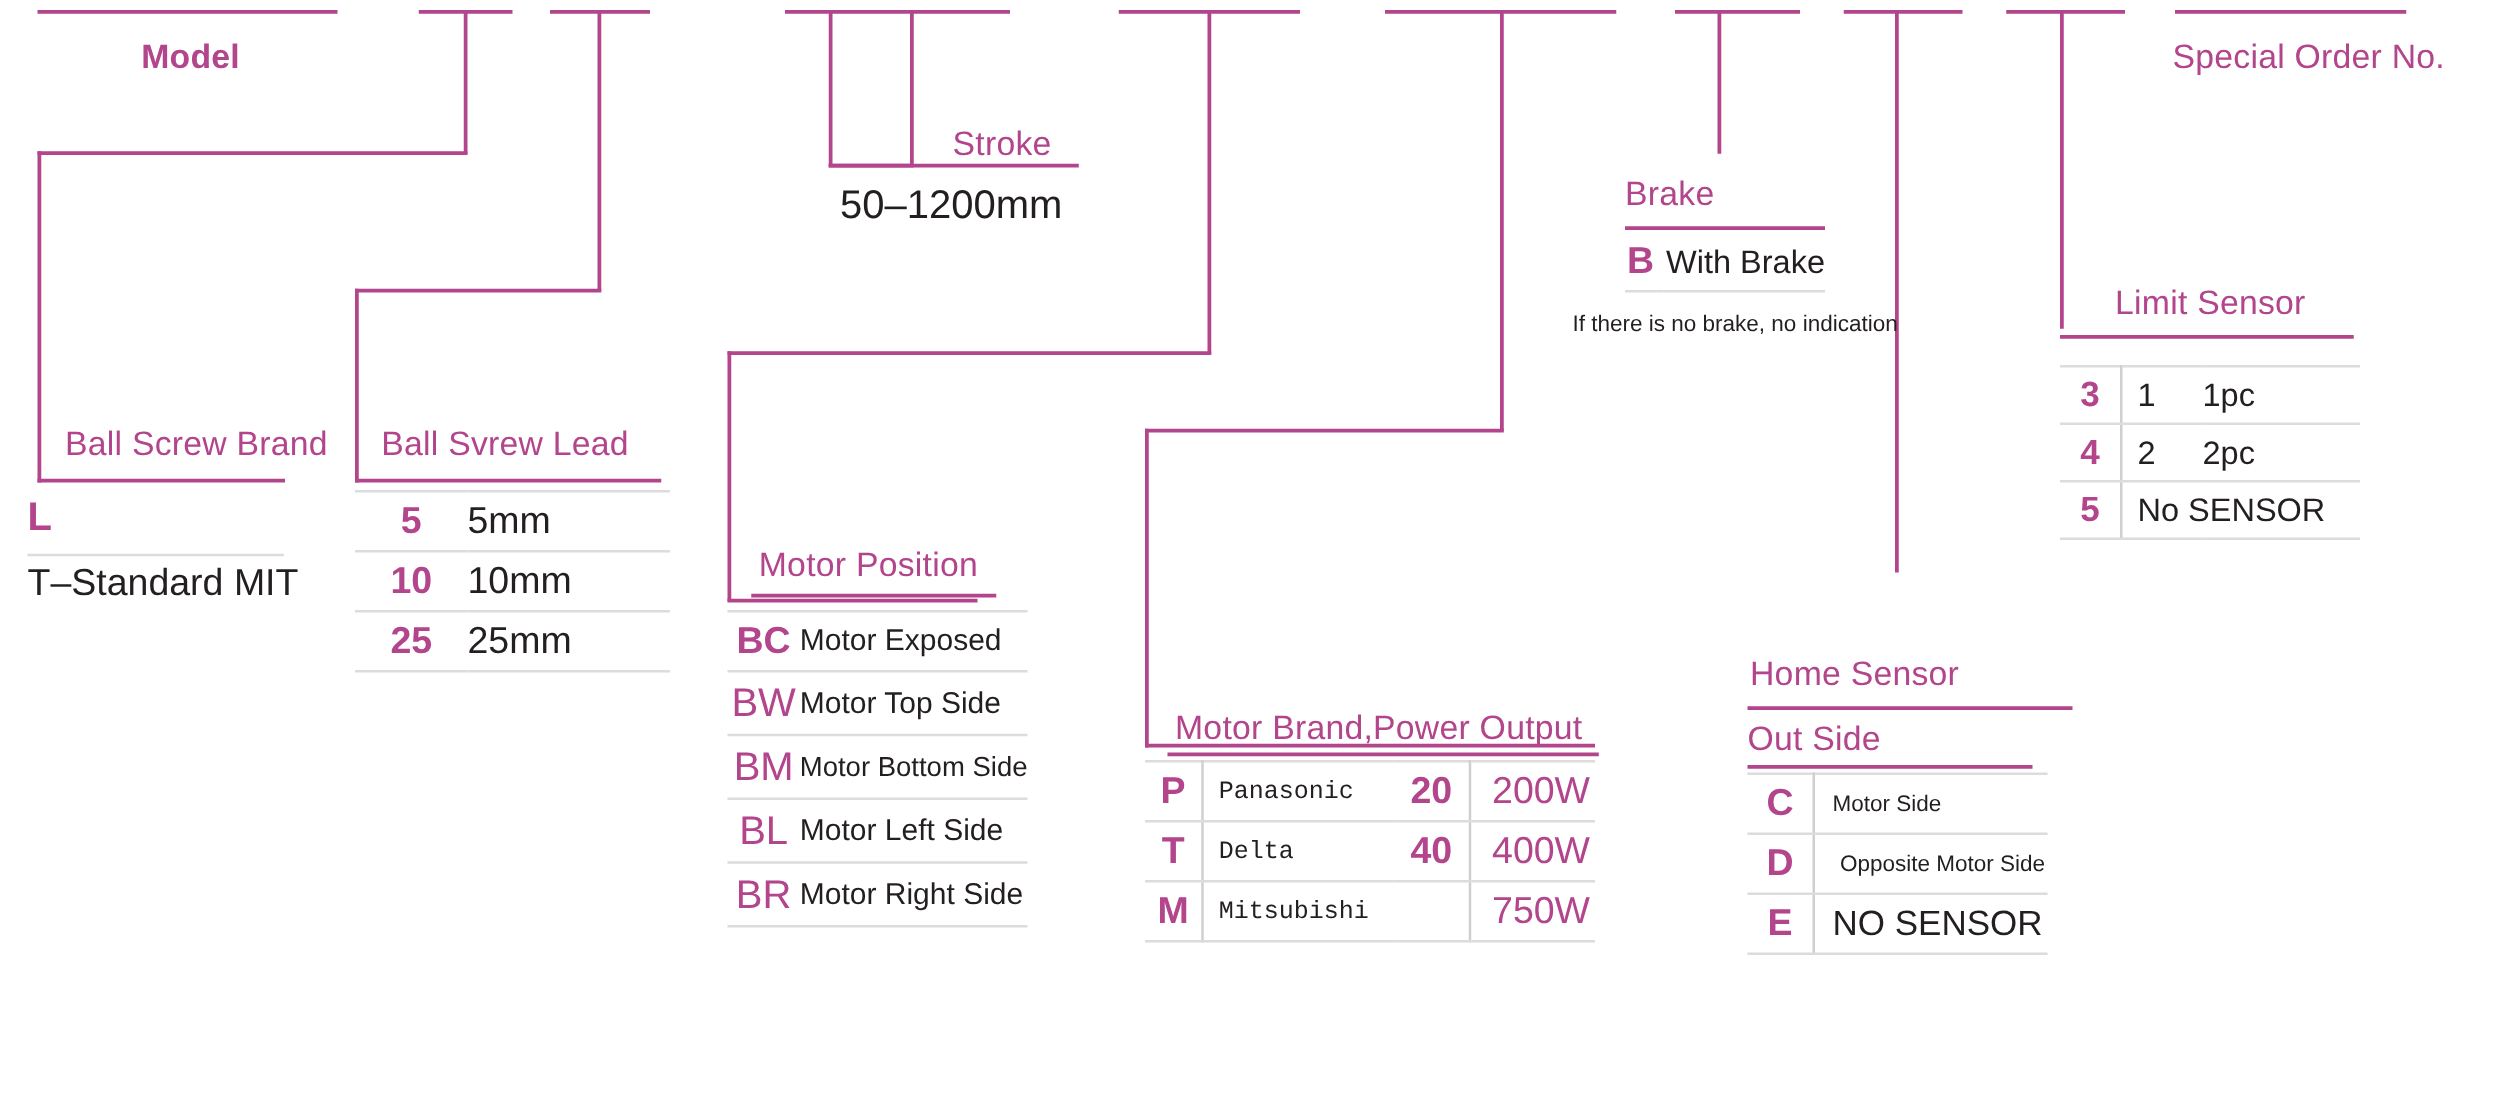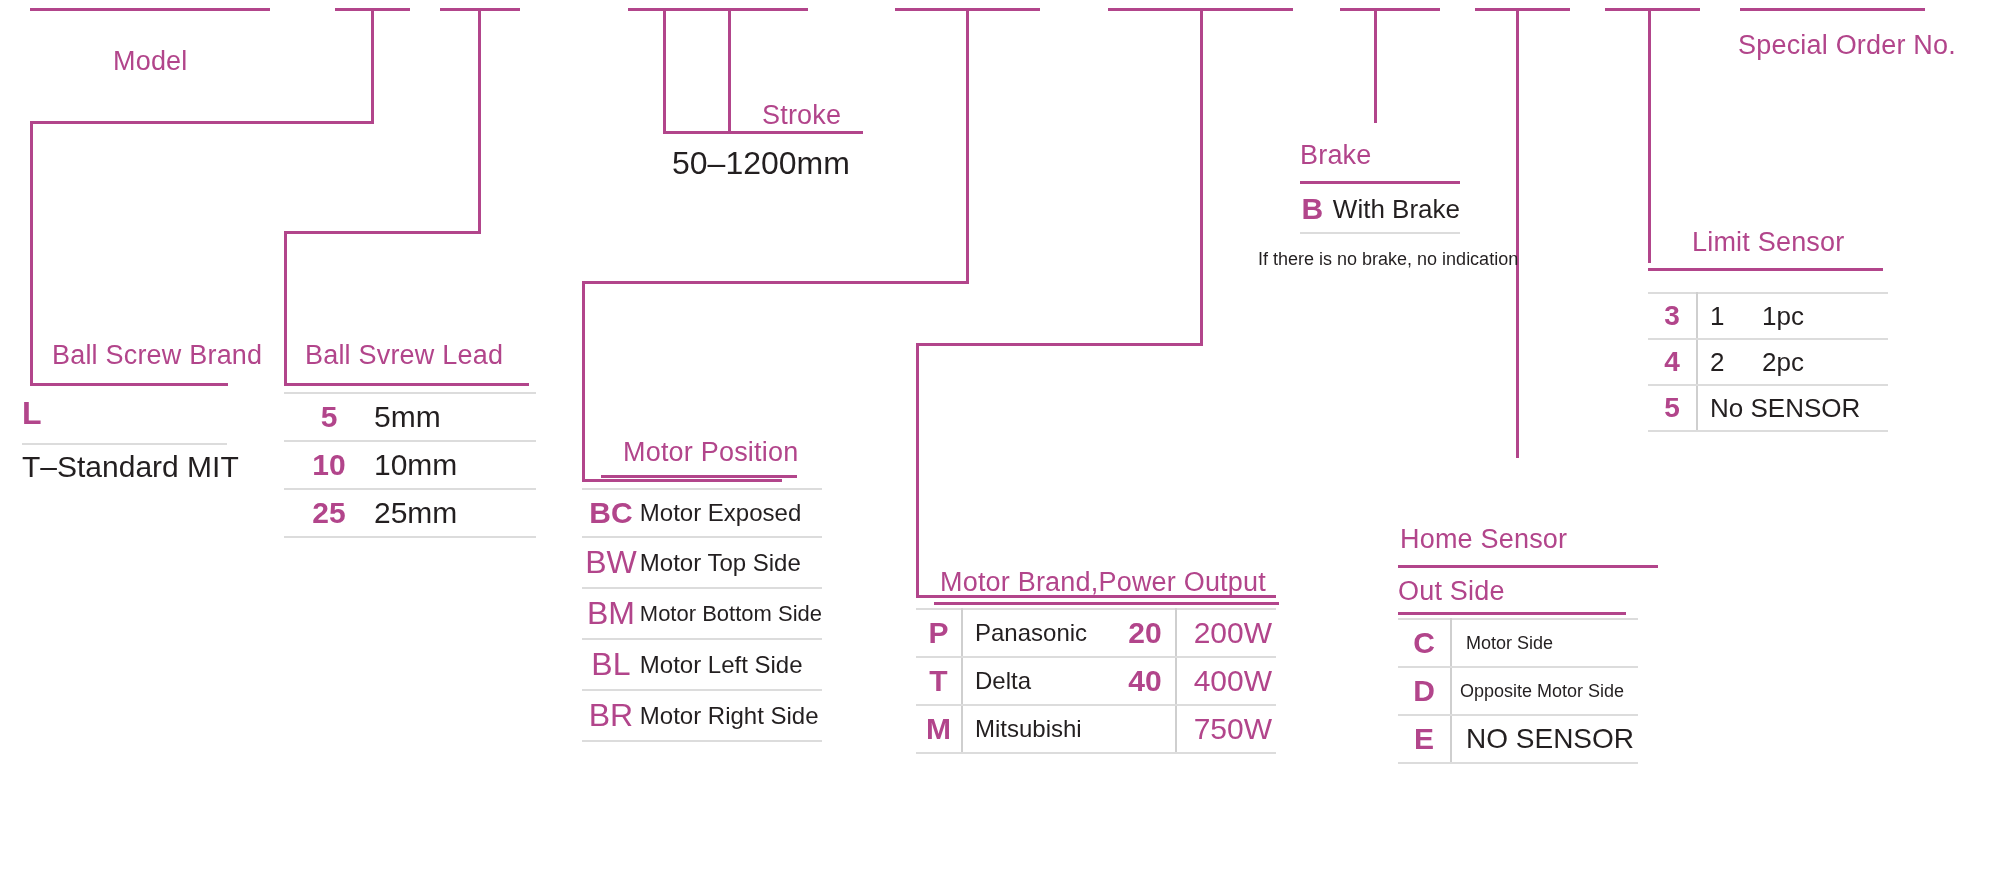--- a/index.html
+++ b/index.html
@@ -35,21 +35,21 @@
     color:#b2458b;font-weight:bold;text-align:center;white-space:nowrap;
   }
   .tbl td.val{color:#231f20;white-space:nowrap;}
   .tbl.divided td.code{border-right:2px solid #cfcfcf;}
 
   
   .f28{font-size:28px;}
   .f26{font-size:26px;}
   .f24{font-size:24px;}
   .f22{font-size:22px;}
-  .f20{font-size:24px;}
+  .f20{font-size:20px;font-family:Liberation Mono, monospace;}
   .f18{font-size:18px;margin-left:28px;}
   .f30{font-size:30px;}
   .f32{font-size:32px;}
   .light{font-weight:400 !important;}
   .nb{border-right:none !important;}
 </style>
 </head>
 <body>
 
 <div class="stage">
@@ -91,21 +91,21 @@
   <div class="ln h" style="left:916px;top:595px;width:360px;"></div>
 
   <div class="ln v" style="left:1374px;top:8px;height:115px;"></div>
   <div class="ln h" style="left:1300px;top:181px;width:160px;"></div>
 
   <div class="ln v" style="left:1516px;top:8px;height:450px;"></div>
 
   <div class="ln v" style="left:1648px;top:8px;height:255px;"></div>
   <div class="ln h" style="left:1648px;top:268px;width:235px;"></div>
 
-  <div class="hd" style="left:113px;top:46px;">Model</div>
+  <div class="hd" style="left:113px;top:30px;font-weight:bold;">Model</div>
 
   <div class="hd" style="left:1738px;top:30px;">Special Order No.</div>
 
   <div class="hd" style="left:762px;top:100px;">Stroke</div>
   <div class="txt f32" style="left:672px;top:145px;">50–1200mm</div>
 
   <div class="hd" style="left:52px;top:340px;">Ball Screw Brand</div>
   <div style="position:absolute;left:22px;top:395px;color:#b2458b;font-size:32px;font-weight:bold;">L</div>
   <div class="ln h" style="left:22px;top:443px;width:205px;height:2px;background:#dcdcdc;"></div>
   <div class="txt f30" style="left:22px;top:450px;">T–Standard MIT</div>
@@ -121,21 +121,21 @@
       <td class="code f30">10</td>
       <td class="val f30">10mm</td>
     </tr>
     <tr>
       <td class="code f30">25</td>
       <td class="val f30">25mm</td>
     </tr>
   </tbody>
     </table>
 
-  <div class="hd" style="left:623px;top:437px;">Motor Position</div>
+  <div class="hd" style="left:607px;top:437px;">Motor Position</div>
   <table class="tbl" style="left:582px;top:488px;width:240px;">
     <tbody>
         <tr>
       <td class="code f30" style="width:72px;">BC</td>
       <td class="val f24">Motor Exposed</td>
     </tr>
     <tr>
       <td class="code f32 light">BW</td>
       <td class="val f24">Motor Top Side</td>
     </tr>
@@ -193,21 +193,21 @@
   <div class="ln h" style="left:1398px;top:565px;width:260px;"></div>
   <div class="hd" style="left:1398px;top:576px;">Out Side</div>
   <table class="tbl divided" style="left:1398px;top:618px;width:240px;">
     <tbody>
         <tr>
       <td class="code f30" style="width:52px;">C</td>
       <td class="val f18" style="padding-left:14px;">Motor Side</td>
     </tr>
     <tr>
       <td class="code f30">D</td>
-      <td class="val f18" style="padding-left:8px;">Opposite Motor Side</td>
+      <td class="val f18" style="padding-left:20px;">Opposite Motor Side</td>
     </tr>
     <tr>
       <td class="code f30">E</td>
       <td class="val f28" style="padding-left:14px;">NO SENSOR</td>
     </tr>
   </tbody>
     </table>
 
   <div class="hd" style="left:1692px;top:227px;">Limit Sensor</div>
   <table class="tbl divided" style="left:1648px;top:292px;width:240px;">

